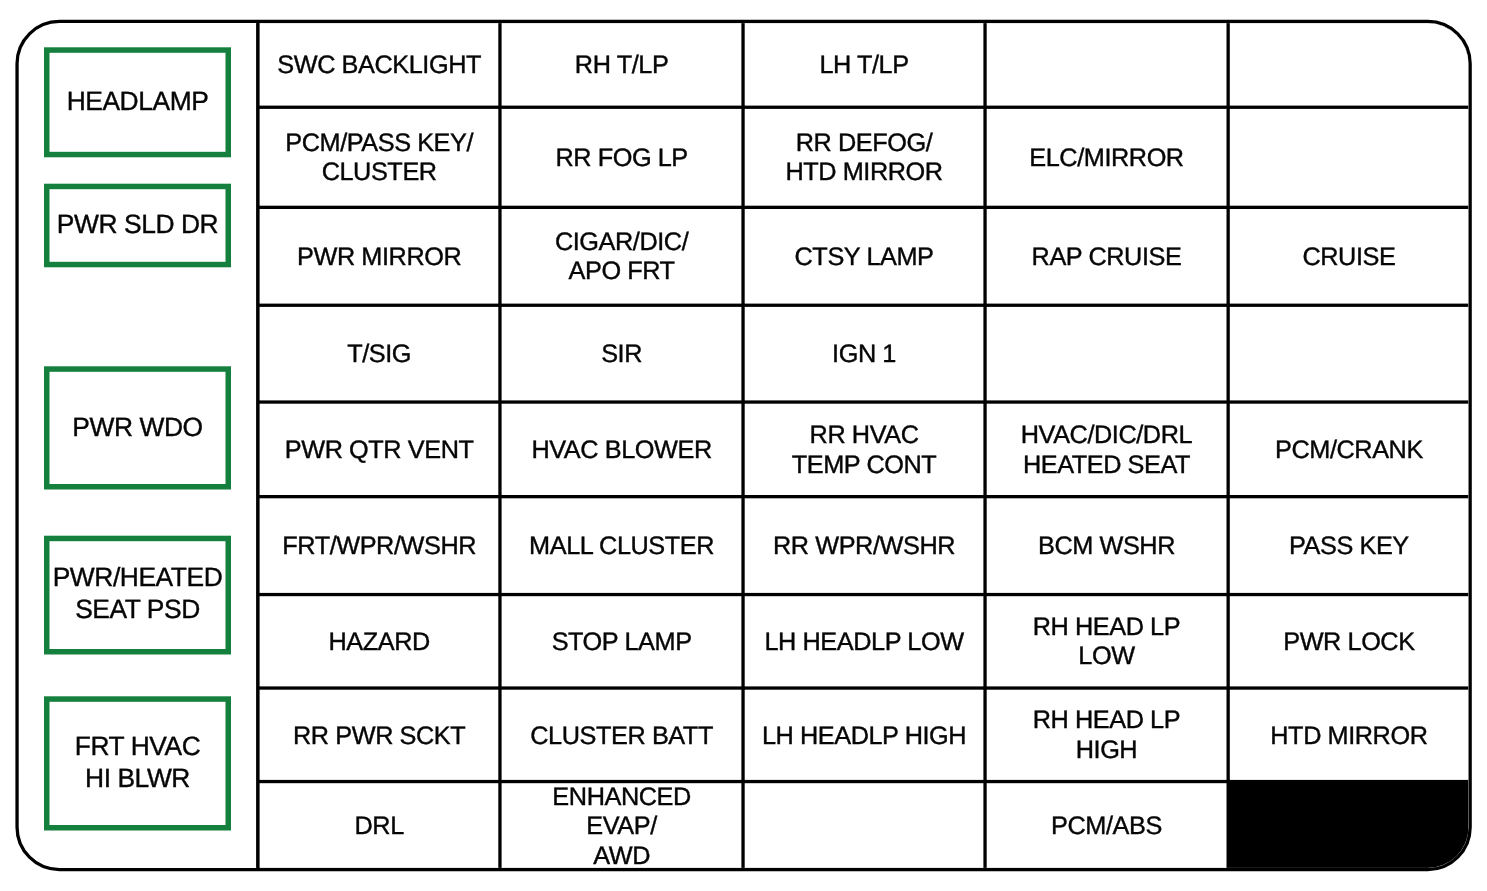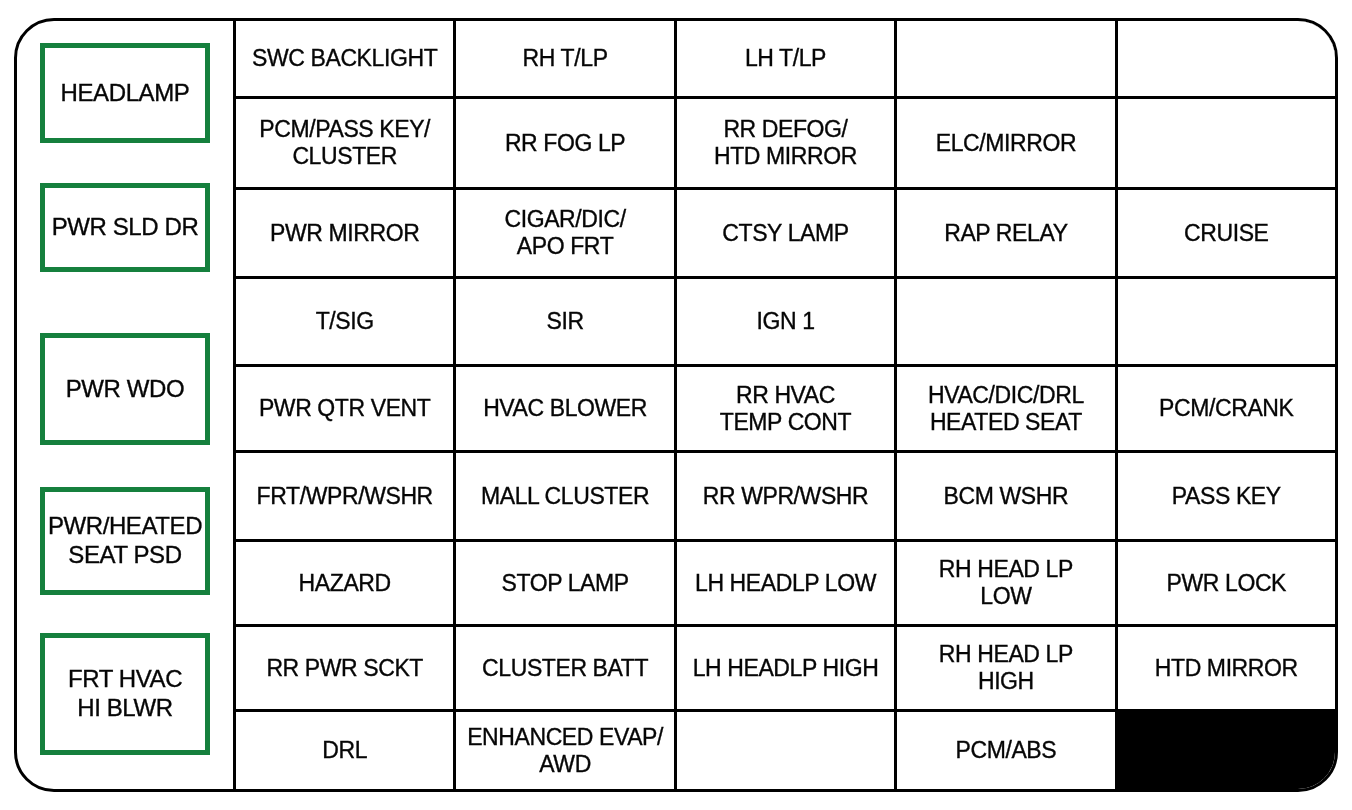--- a/index.html
+++ b/index.html
@@ -18,31 +18,31 @@
     position:absolute; left:216px; top:0; right:0; bottom:0;
     display:grid;
     grid-template-columns:repeat(5,1fr);
     grid-template-rows:75px 88px 86px 85px 83px 86px 82px 82px 1fr;
     gap:3px; background:#000; border-left:3px solid #000;
   }
   .cell {
     background:#fff; display:flex; align-items:center; justify-content:center;
     text-align:center; white-space:pre-line;
     font-size:23px; line-height:1.16; letter-spacing:-0.4px;
-    padding:2px 1px; box-sizing:border-box; overflow:hidden;
+    padding:2px 14px; box-sizing:border-box; overflow:hidden;
   }
   .lbox {
     position:absolute; left:23px; width:170px; box-sizing:border-box;
     border:5px solid #15803d; background:#fff;
     display:flex; align-items:center; justify-content:center;
     text-align:center; white-space:pre-line;
     font-size:24px; line-height:1.2; letter-spacing:-0.4px;
   }
   .lbox-0 { top:22px;  height:100px; }
-  .lbox-1 { top:162px; height:89px;  }
+  .lbox-1 { top:146px; height:76px;  }
   .lbox-2 { top:312px; height:112px; }
   .lbox-3 { top:466px; height:108px; }
   .lbox-4 { top:612px; height:122px; }
 </style>
 </head>
 <body>
 
 <div class="panel">
 
   <div class="lbox lbox-0">HEADLAMP</div>
@@ -65,21 +65,21 @@
     <div class="cell">RR FOG LP</div>
     <div class="cell">RR DEFOG/
 HTD MIRROR</div>
     <div class="cell">ELC/MIRROR</div>
     <div class="cell"></div>
 
     <div class="cell">PWR MIRROR</div>
     <div class="cell">CIGAR/DIC/
 APO FRT</div>
     <div class="cell">CTSY LAMP</div>
-    <div class="cell">RAP RELAY</div>
+    <div class="cell">RAP CRUISE</div>
 
     <div class="cell">CRUISE</div>
     <div class="cell">T/SIG</div>
     <div class="cell">SIR</div>
     <div class="cell">IGN 1</div>
     <div class="cell"></div>
 
     <div class="cell"></div>
     <div class="cell">PWR QTR VENT</div>
     <div class="cell">HVAC BLOWER</div>

